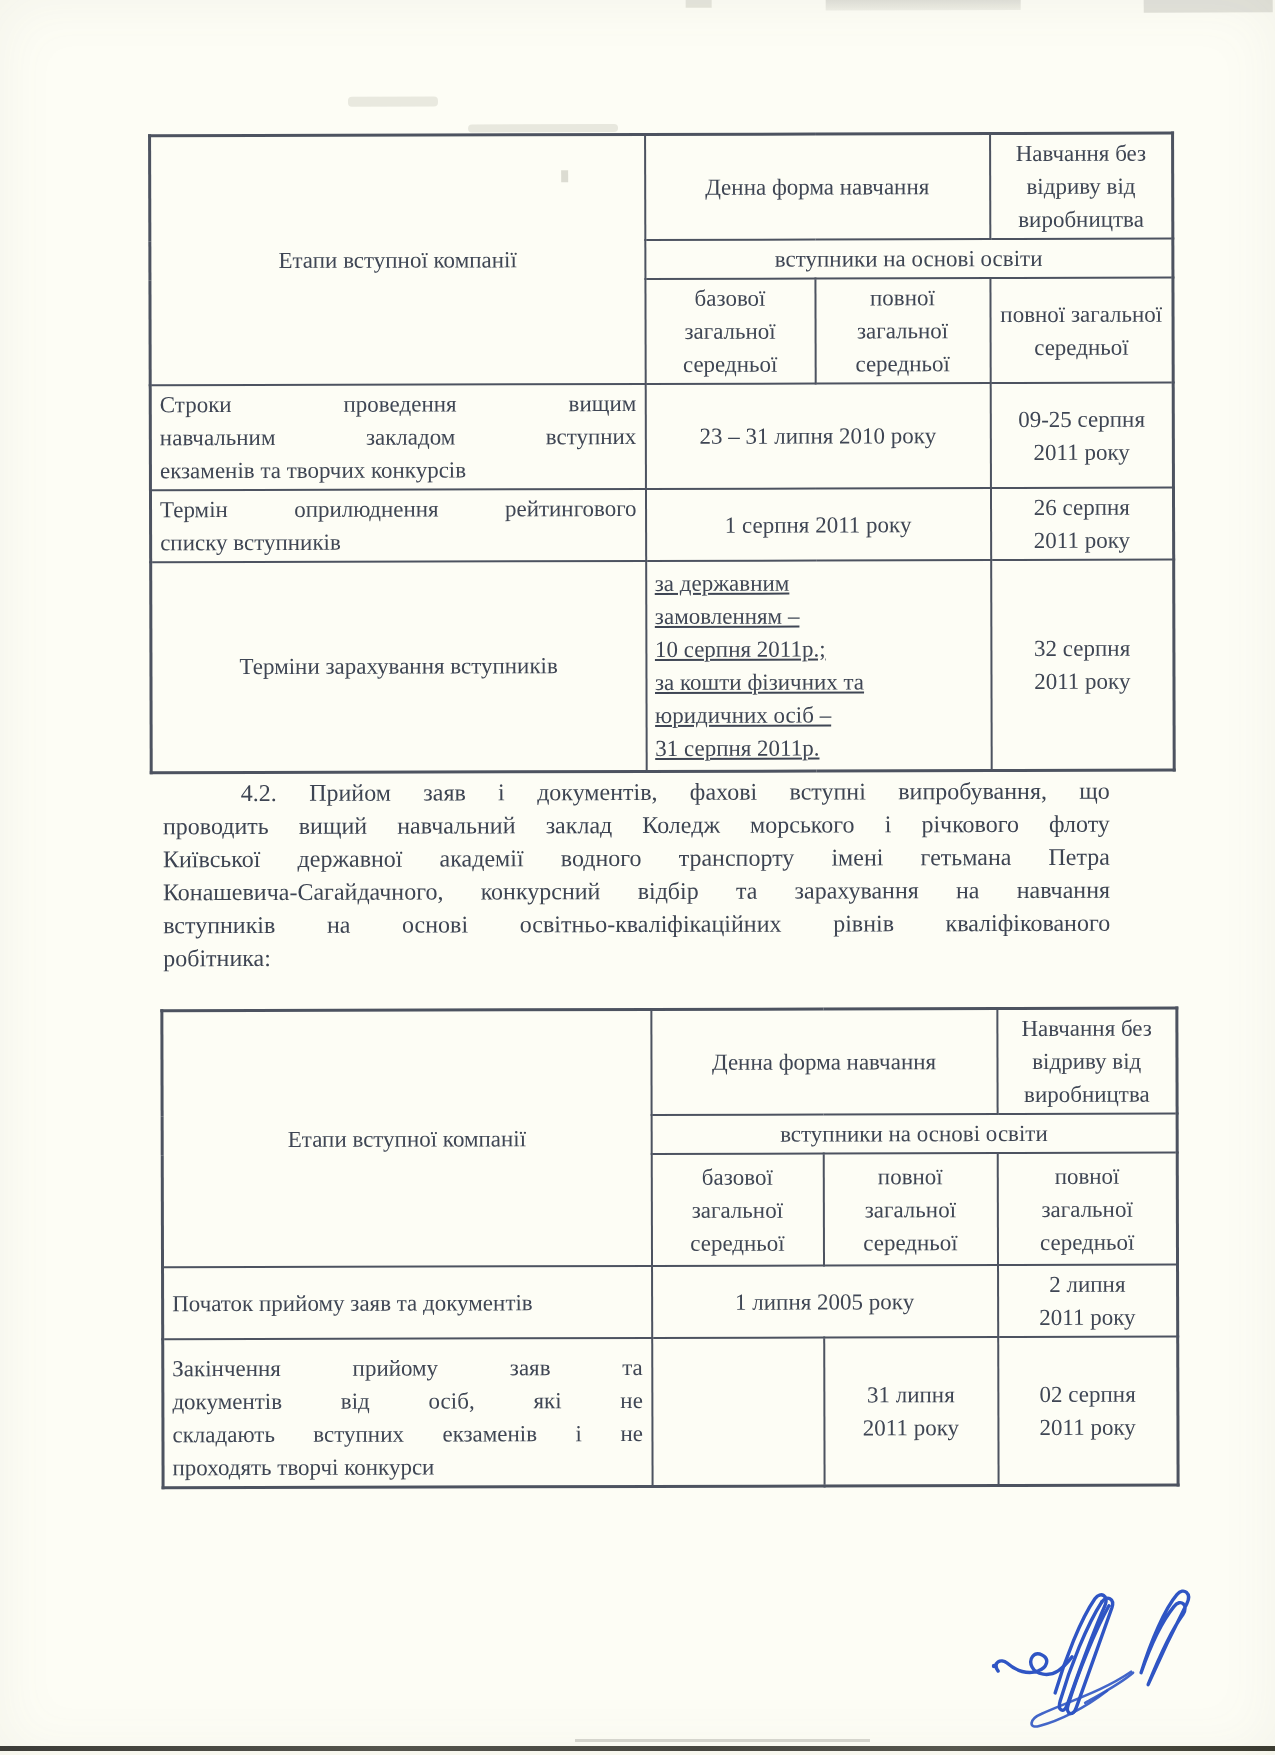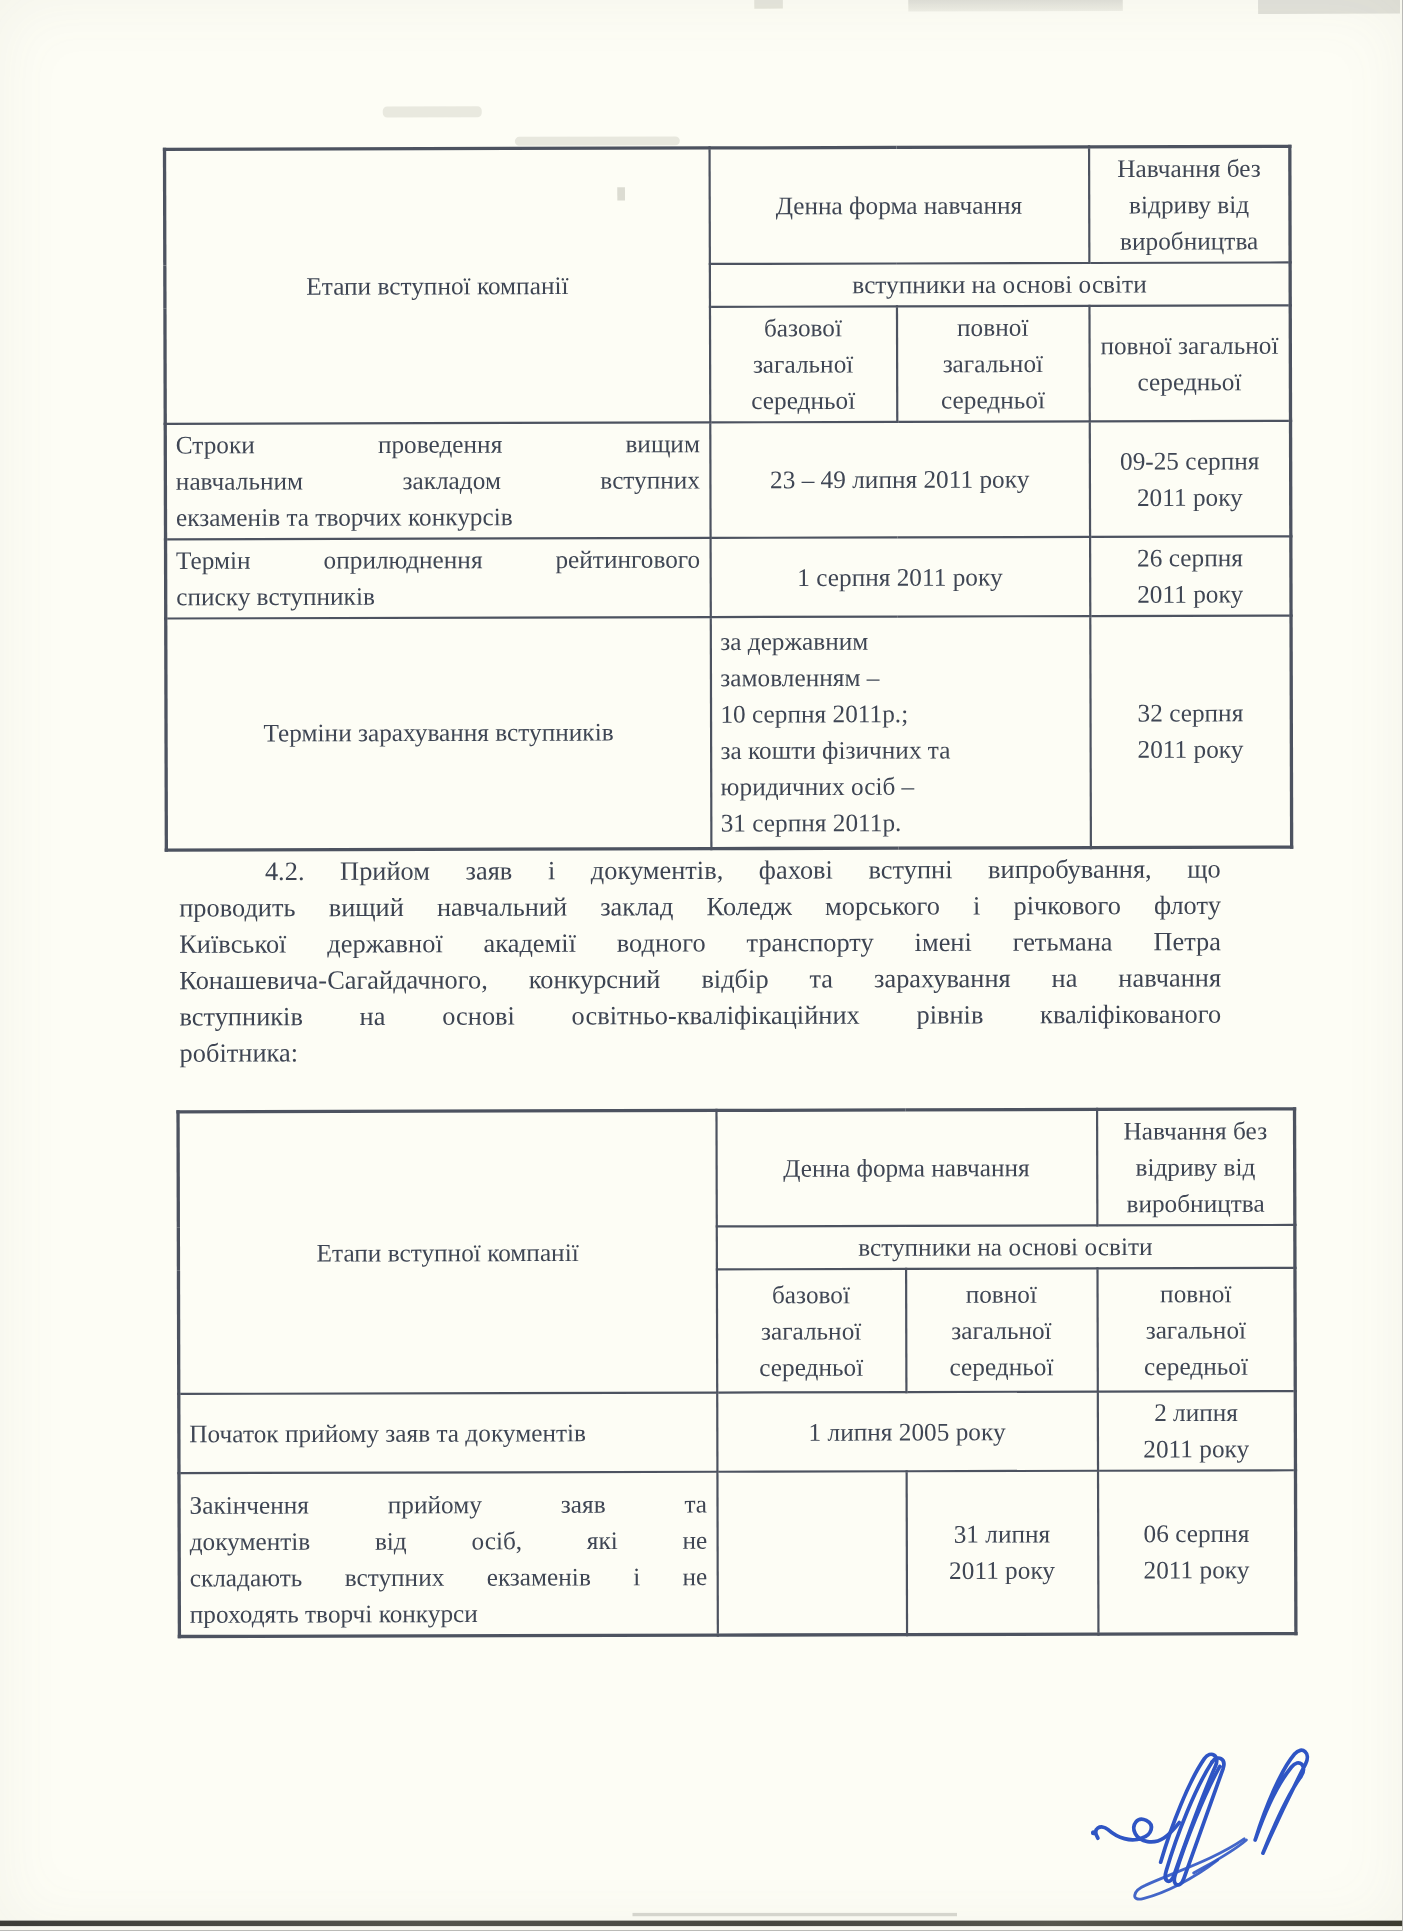--- a/index.html
+++ b/index.html
@@ -18,21 +18,21 @@
     position:absolute; border-collapse:collapse; table-layout:fixed;
     font-size:23px; line-height:33px; color:#3f4654;
     border:3px solid #4d5360;
   }
   table.doc td {
     border:2px solid #4d5360; vertical-align:middle; padding:2px 8px;
     overflow:hidden;
   }
   td.center { text-align:center; }
   td.label-cell { padding:2px 12px 2px 10px; vertical-align:middle; }
-  td.top-list { vertical-align:top; padding:5px 8px 2px 14px; text-align:left; }
+  td.top-list { vertical-align:top; padding:5px 8px 2px 14px; text-align:left;text-decoration:underline; }
   .jline { text-align:justify; text-align-last:justify; }
   .h97  { height:97px; }
   .h35  { height:35px; }
   .h98  { height:98px; }
   .h112 { height:112px; }
   .h67  { height:67px; }
   .h210 { height:210px; }
   .h61  { height:61px; }
   .h136 { height:136px; }
   .subhead td { line-height:33px; padding:2px 4px; }
@@ -88,21 +88,21 @@
         <td class="center">базової загальної середньої</td>
         <td class="center">повної загальної середньої</td>
         <td class="center">повної загальної середньої</td>
       </tr>
       <tr class="h97">
         <td class="label-cell">
           <div class="jline">Строки проведення вищим</div>
           <div class="jline">навчальним закладом вступних</div>
           <div>екзаменів та творчих конкурсів</div>
         </td>
-        <td colspan="2" class="center">23 – 49 липня 2011 року</td>
+        <td colspan="2" class="center">23 – 31 липня 2010 року</td>
         <td class="center">
           <div>09-25 серпня</div>
           <div>2011 року</div>
         </td>
       </tr>
       <tr class="h67">
         <td class="label-cell">
           <div class="jline">Термін оприлюднення рейтингового</div>
           <div>списку вступників</div>
         </td>
@@ -174,21 +174,21 @@
           <div class="jline">документів від осіб, які не</div>
           <div class="jline">складають вступних екзаменів і не</div>
           <div>проходять творчі конкурси</div>
         </td>
         <td class="center"></td>
         <td class="center">
           <div>31 липня</div>
           <div>2011 року</div>
         </td>
         <td class="center">
-          <div>06 серпня</div>
+          <div>02 серпня</div>
           <div>2011 року</div>
         </td>
       </tr>
     </tbody>
       </table>
 
     <svg class="sig" viewBox="0 0 215 160">
       <circle cx="9" cy="91" r="2.3" fill="#2f55c4"></circle>
       <path d="M13 96 c-6 -9 3 -13 9 -8 c9 8 21 12 31 8 c9 -3 12 -12 4 -16 c-8 -4 -14 4 -10 12 c4 8 17 10 26 4 c6 -4 10 -9 14 -14"></path>
       <path d="M70 118 C80 84 96 44 110 24 c6 -8 14 -3 10 7 C106 62 92 102 82 130 c-3 9 -10 6 -7 -4 C85 92 102 50 117 27"></path>

